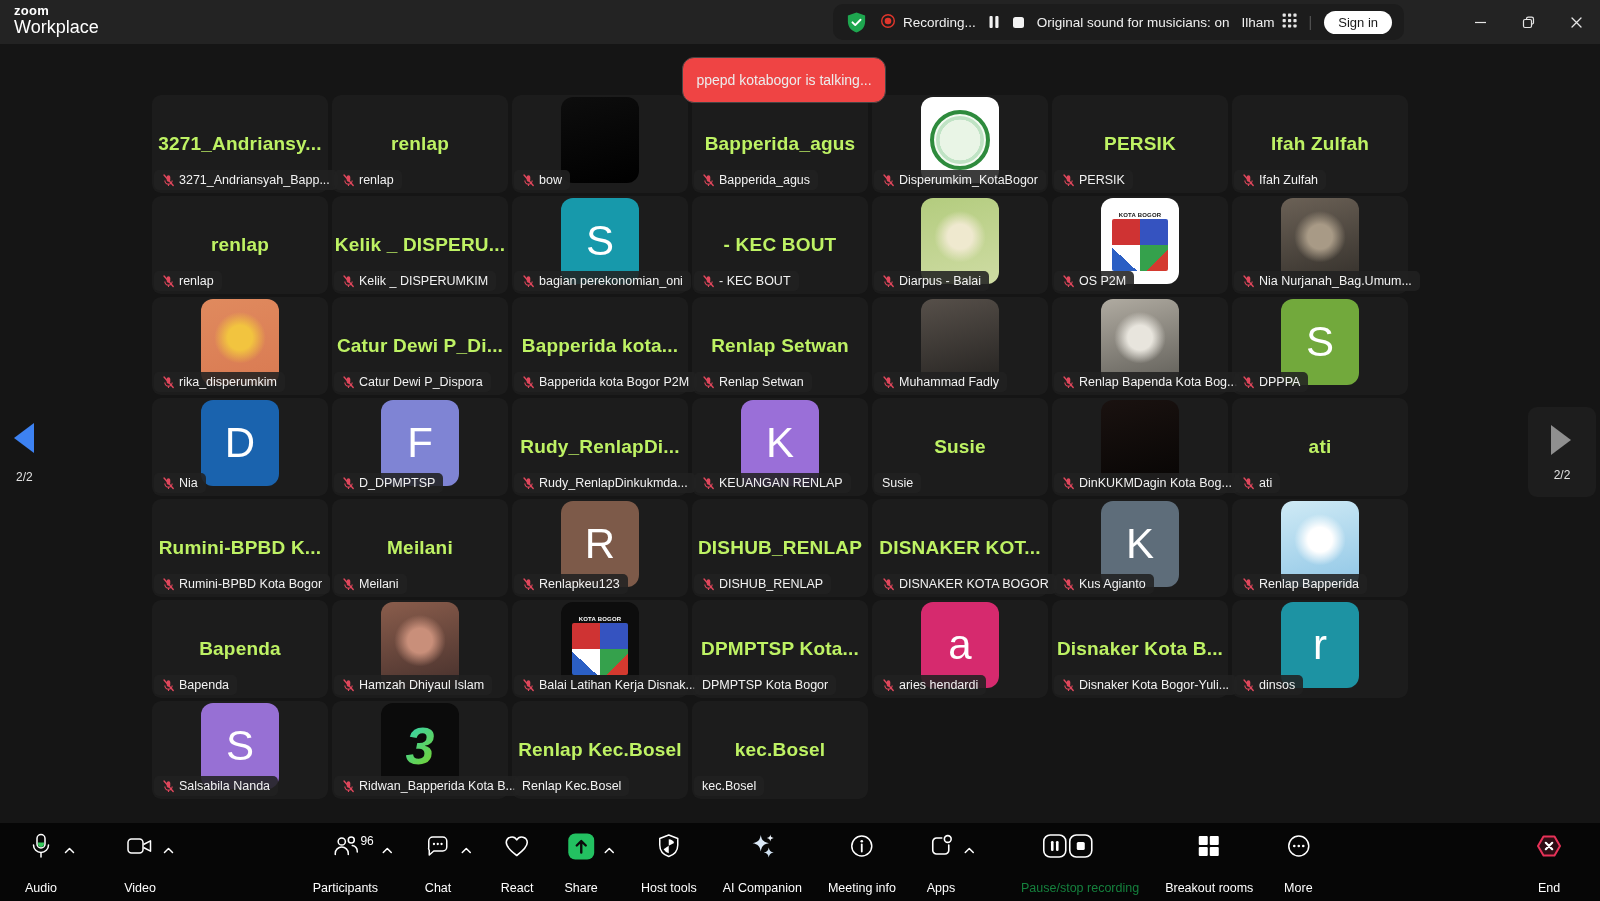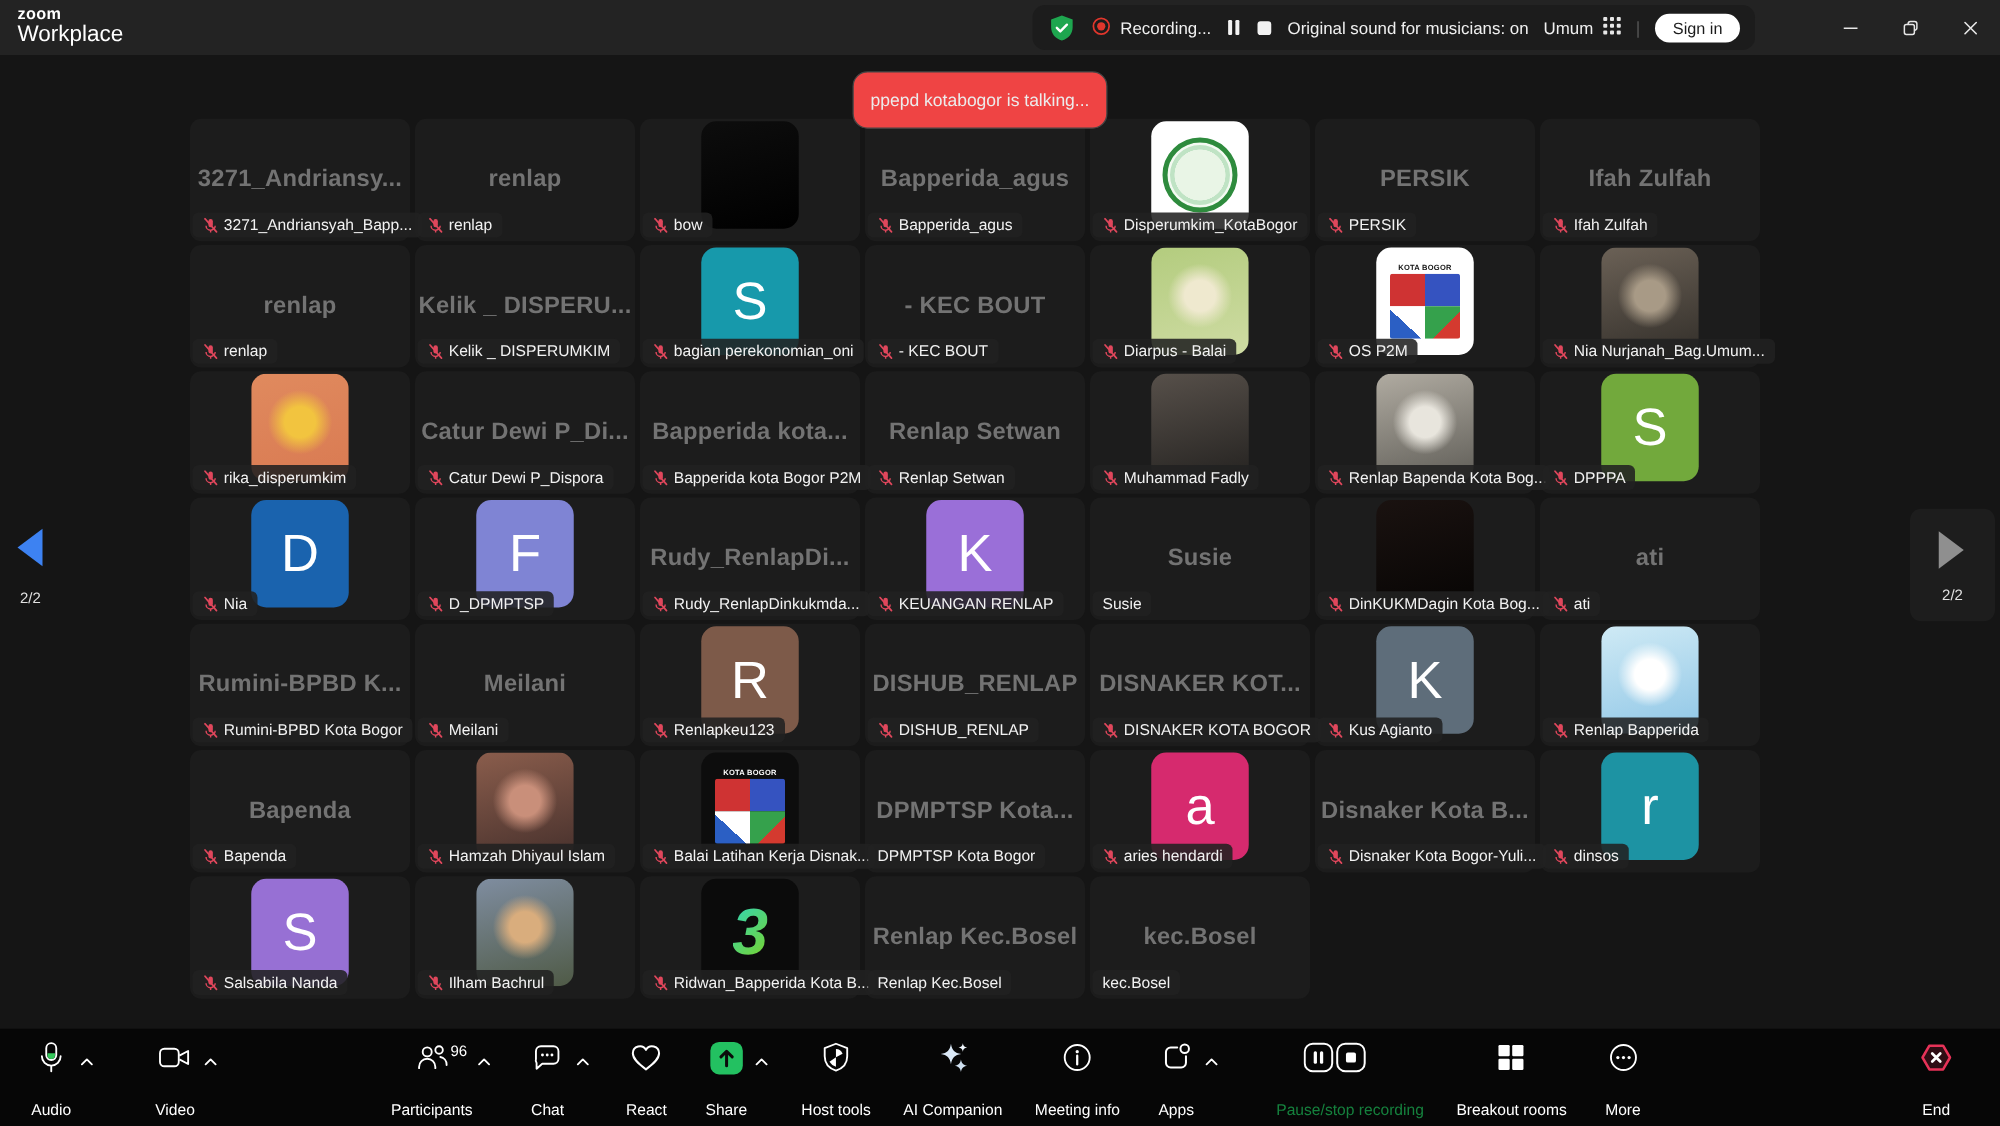--- a/index.html
+++ b/index.html
@@ -33,21 +33,21 @@
     font-size:14px;color:#ececec;
   }
   
   .grid{
     position:absolute;left:152px;top:95px;
     display:grid;grid-template-columns:repeat(7,176px);grid-auto-rows:98px;gap:3px 4px;
   }
   .tile{position:relative;background:#1c1c1c;border-radius:9px;}
   .bigname{
     position:absolute;inset:0;display:flex;align-items:center;justify-content:center;
-    font-size:19px;font-weight:700;color:#737373;letter-spacing:.2px;
+    font-size:19px;font-weight:700;color:#bef264;letter-spacing:.2px;
     padding:0 6px;white-space:nowrap;overflow:hidden;
   }
   .avatar{
     position:absolute;left:50%;top:46%;transform:translate(-50%,-50%);
     width:78px;height:86px;border-radius:12px;overflow:hidden;
     display:flex;align-items:center;justify-content:center;
   }
   .avatar.letter{font-size:42px;font-weight:400;color:#fff;}
   .v-roundlogo{background:#fff;}
   .rl-ring{
@@ -130,21 +130,21 @@
           <rect x="7.3" y="1" width="3.2" height="12" rx="1" fill="#f2f2f2"></rect>
         </svg>
       </span>
     <span class="tb-item" id="ic-stop">
         <svg width="13" height="13" viewBox="0 0 13 13">
           <rect x="1" y="1" width="11" height="11" rx="2.5" fill="#f2f2f2"></rect>
         </svg>
       </span>
     <span class="tb-item">Original sound for musicians: on</span>
     <span class="tb-item">
-      <span>Umum</span>
+      <span>Ilham</span>
       <span id="ic-viewgrid"><svg width="15" height="15" viewBox="0 0 15 15">
             <rect x="0.6" y="0.6" width="3.2" height="3.2" rx="0.8" fill="#e6e6e6"></rect>
             <rect x="6" y="0.6" width="3.2" height="3.2" rx="0.8" fill="#e6e6e6"></rect>
             <rect x="11.4" y="0.6" width="3.2" height="3.2" rx="0.8" fill="#e6e6e6"></rect>
             <rect x="0.6" y="6" width="3.2" height="3.2" rx="0.8" fill="#e6e6e6"></rect>
             <rect x="6" y="6" width="3.2" height="3.2" rx="0.8" fill="#e6e6e6"></rect>
             <rect x="11.4" y="6" width="3.2" height="3.2" rx="0.8" fill="#e6e6e6"></rect>
             <rect x="0.6" y="11.4" width="3.2" height="3.2" rx="0.8" fill="#e6e6e6"></rect>
             <rect x="6" y="11.4" width="3.2" height="3.2" rx="0.8" fill="#e6e6e6"></rect>
             <rect x="11.4" y="11.4" width="3.2" height="3.2" rx="0.8" fill="#e6e6e6"></rect>
@@ -779,34 +779,20 @@
             <rect x="5.8" y="1.5" width="4.4" height="8" rx="2.2" fill="#e0475c"></rect>
             <path d="M3.5 8 a4.5 4.5 0 0 0 9 0" stroke="#e0475c" stroke-width="1.4" fill="none"></path>
             <line x1="8" y1="12.6" x2="8" y2="14.8" stroke="#e0475c" stroke-width="1.4"></line>
             <line x1="2.5" y1="1.2" x2="13.8" y2="14.2" stroke="#e0475c" stroke-width="1.7" stroke-linecap="round"></line>
           </svg>
         </span>
         <span class="pilltext">Salsabila Nanda</span>
       </div>
     </div>
     <div class="tile">
-      <div class="avatar media" style="background: radial-gradient(circle at 50% 45%, rgb(217, 173, 125) 0px, rgb(217, 173, 125) 20%, rgba(0, 0, 0, 0) 42%), linear-gradient(165deg, rgb(127, 141, 160), rgb(79, 90, 70));"></div>
-      <div class="pill">
-        <span class="micoff">
-          <svg width="13" height="13" viewBox="0 0 16 16">
-            <rect x="5.8" y="1.5" width="4.4" height="8" rx="2.2" fill="#e0475c"></rect>
-            <path d="M3.5 8 a4.5 4.5 0 0 0 9 0" stroke="#e0475c" stroke-width="1.4" fill="none"></path>
-            <line x1="8" y1="12.6" x2="8" y2="14.8" stroke="#e0475c" stroke-width="1.4"></line>
-            <line x1="2.5" y1="1.2" x2="13.8" y2="14.2" stroke="#e0475c" stroke-width="1.7" stroke-linecap="round"></line>
-          </svg>
-        </span>
-        <span class="pilltext">Ilham Bachrul</span>
-      </div>
-    </div>
-    <div class="tile">
       <div class="avatar media v-g3">
         <span class="g3">3</span>
       </div>
       <div class="pill">
         <span class="micoff">
           <svg width="13" height="13" viewBox="0 0 16 16">
             <rect x="5.8" y="1.5" width="4.4" height="8" rx="2.2" fill="#e0475c"></rect>
             <path d="M3.5 8 a4.5 4.5 0 0 0 9 0" stroke="#e0475c" stroke-width="1.4" fill="none"></path>
             <line x1="8" y1="12.6" x2="8" y2="14.8" stroke="#e0475c" stroke-width="1.4"></line>
             <line x1="2.5" y1="1.2" x2="13.8" y2="14.2" stroke="#e0475c" stroke-width="1.7" stroke-linecap="round"></line>

